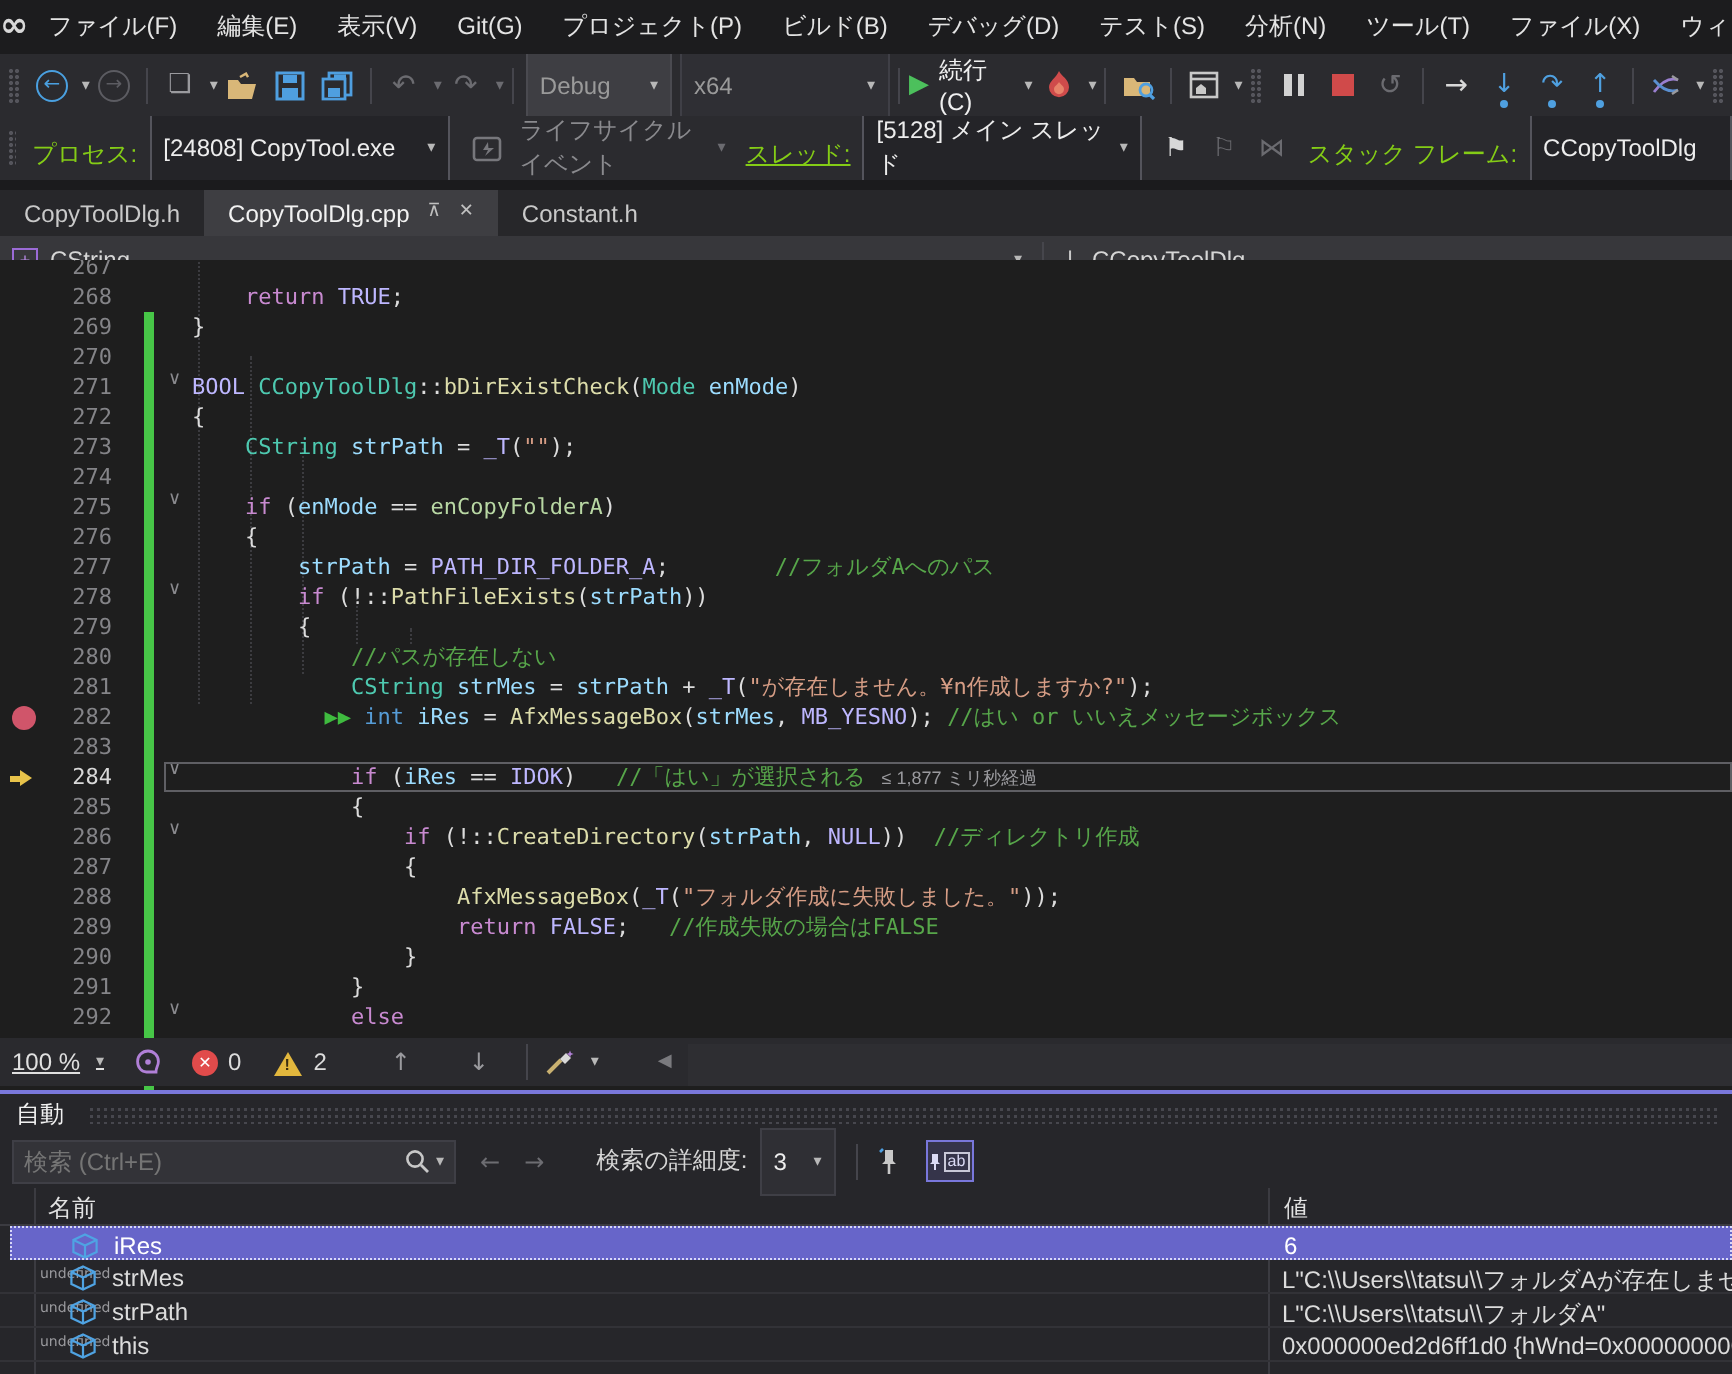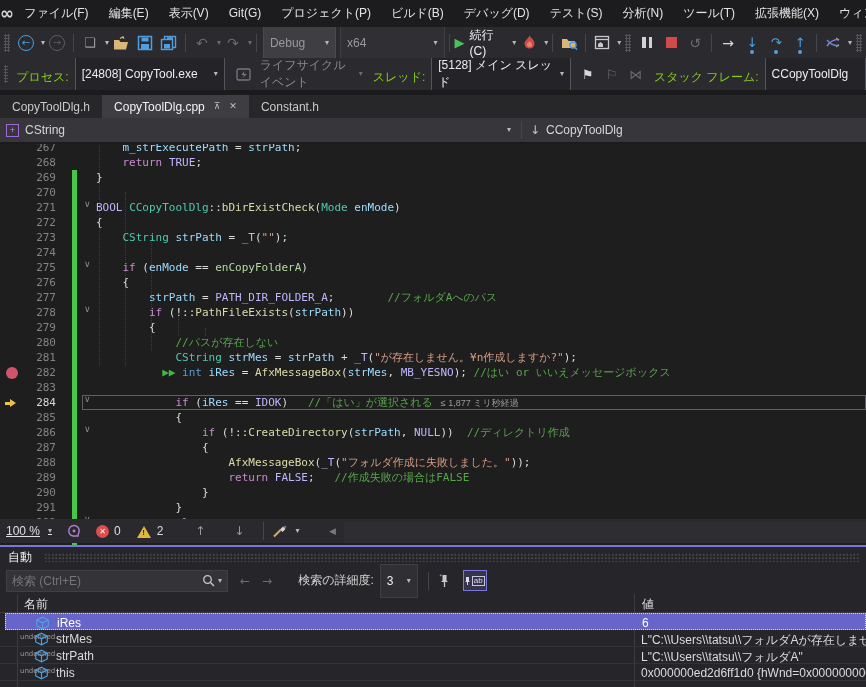--- a/index.html
+++ b/index.html
@@ -62,21 +62,21 @@
   .breadcrumb { position:absolute; left:0; top:118px; width:866px; height:24px;
     background:#37373b; display:flex; align-items:center; color:#d6d6d6; }
   .proj-ic { width:13px; height:13px; border:1px solid #9b6bd6; color:#b88ae6;
     font-size:9px; line-height:11px; text-align:center; margin:0 6px 0 6px; }
   .bc-dd1 { position:absolute; left:504px; }
   .bc-sep { position:absolute; left:521px; top:3px; height:18px; width:1px; background:#46464c; }
   .bc-member-arrow { position:absolute; left:530px; color:#c8c8c8; font-size:12px; }
   .bc-member { position:absolute; left:546px; }
 
   
-  .editor { position:absolute; left:0; top:144px; width:866px; height:466px;
+  .editor { position:absolute; left:0; top:130px; width:866px; height:466px;
     background:#1e1e1e; overflow:hidden;
     font-family:"DejaVu Sans Mono","Liberation Mono",monospace; font-size:11px; }
   .changebar { position:absolute; left:72px; top:26px; bottom:0; width:5px; background:#47c647; }
   .guide { position:absolute; width:0; border-left:1px dotted #3c3c40; }
   .code-row { position:absolute; left:0; width:866px; height:15px; line-height:15px; white-space:pre; }
   .lnum { position:absolute; left:18px; width:38px; text-align:right; color:#848488; }
   .lnum.curn { color:#d8d8d8; }
   .fold { position:absolute; left:84px; width:12px; color:#8a8a8e; font-size:9px; }
   .codetext { position:absolute; left:96px; }
   .curbox { position:absolute; left:82px; right:0; top:0; height:15px;
@@ -152,21 +152,21 @@
         <span class="menu-item">ファイル(F)</span>
         <span class="menu-item">編集(E)</span>
         <span class="menu-item">表示(V)</span>
         <span class="menu-item">Git(G)</span>
         <span class="menu-item">プロジェクト(P)</span>
         <span class="menu-item">ビルド(B)</span>
         <span class="menu-item">デバッグ(D)</span>
         <span class="menu-item">テスト(S)</span>
         <span class="menu-item">分析(N)</span>
         <span class="menu-item">ツール(T)</span>
-        <span class="menu-item">拡張機能(X)</span>
+        <span class="menu-item">ファイル(X)</span>
         <span class="menu-item">ウィンドウ(W)</span>
       </div>
   </div>
 
   <div class="toolbar">
     <span class="grip"></span>
     <span class="tbtn">
         <span class="circ gi">←</span>
       </span>
     <span class="dd gi">▾</span>
@@ -288,21 +288,21 @@
       <span class="dd gi">▾</span>
     </span>
     <span class="tbtn dis" style="margin-left:8px;">
       <svg width="15" height="13">
           <rect x="1" y="1" width="13" height="11" rx="1.5" fill="none" stroke="#77777c" stroke-width="1.3"></rect>
           <path d="M8 3 5.5 7H8l-1.5 3L11 6H8.2z" fill="#77777c"></path>
         </svg>
     </span>
     <span class="muted-t" style="margin-left:4px;">ライフサイクル イベント</span>
     <span class="dd dis gi">▾</span>
-    <span class="label" style="margin-left:10px;">スレッド:</span>
+    <span class="label" style="margin-left:10px;text-decoration:underline;">スレッド:</span>
     <span class="combo" style="width:195px;border-color:#54545c;background:#242428;">
       <span>[5128] メイン スレッド</span>
       <span class="dd gi">▾</span>
     </span>
     <span class="tbtn gi" style="font-size:13px;margin-left:6px;color:#d8d8d8;">⚑</span>
     <span class="tbtn dis gi" style="font-size:13px;">⚐</span>
     <span class="tbtn dis gi" style="font-size:13px;">⋈</span>
     <span class="label" style="margin-left:6px;">スタック フレーム:</span>
     <span class="combo" style="width:140px;border-color:#54545c;background:#242428;overflow:hidden;">
       <span style="white-space:nowrap;">CCopyToolDlg</span>
@@ -337,21 +337,21 @@
   <div class="editor" id="editor">
     <div class="changebar"></div>
     <div id="guides">
         <div class="guide" style="left: 99px; top: -12px; height: 234px;"></div>
         <div class="guide" style="left: 125px; top: 48px; height: 174px;"></div>
         <div class="guide" style="left: 151px; top: 94px; height: 113px;"></div>
         <div class="guide" style="left: 178px; top: 169px; height: 23px;"></div>
         <div class="guide" style="left: 205px; top: 184px; height: 8px;"></div>
       </div>
     <div id="code-rows">
-        <div class="code-row" style="top: -4px;"><span class="gutter"></span><span class="lnum">267</span><span class="fold gi"></span><span class="codetext"><span class="tk-pl">    </span><span class="tk-va">m_strExecutePath</span><span class="tk-pl"> = </span><span class="tk-va">strPath</span><span class="tk-pl">;</span></span></div>
+        <div class="code-row" style="top: -4px;"><span class="gutter"></span><span class="lnum">267</span><span class="fold gi"></span></div>
         <div class="code-row" style="top: 11px;"><span class="gutter"></span><span class="lnum">268</span><span class="fold gi"></span><span class="codetext"><span class="tk-pl">    </span><span class="tk-ct">return</span><span class="tk-pl"> </span><span class="tk-mc">TRUE</span><span class="tk-pl">;</span></span></div>
         <div class="code-row" style="top: 26px;"><span class="gutter"></span><span class="lnum">269</span><span class="fold gi"></span><span class="codetext"><span class="tk-pl">}</span></span></div>
         <div class="code-row" style="top: 41px;"><span class="gutter"></span><span class="lnum">270</span><span class="fold gi"></span><span class="codetext"></span></div>
         <div class="code-row" style="top: 56px;"><span class="gutter"></span><span class="lnum">271</span><span class="fold gi">∨</span><span class="codetext"><span class="tk-mc">BOOL</span><span class="tk-pl"> </span><span class="tk-ty">CCopyToolDlg</span><span class="tk-pl">::</span><span class="tk-fn">bDirExistCheck</span><span class="tk-pl">(</span><span class="tk-ty">Mode</span><span class="tk-pl"> </span><span class="tk-va">enMode</span><span class="tk-pl">)</span></span></div>
         <div class="code-row" style="top: 71px;"><span class="gutter"></span><span class="lnum">272</span><span class="fold gi"></span><span class="codetext"><span class="tk-pl">{</span></span></div>
         <div class="code-row" style="top: 86px;"><span class="gutter"></span><span class="lnum">273</span><span class="fold gi"></span><span class="codetext"><span class="tk-pl">    </span><span class="tk-ty">CString</span><span class="tk-pl"> </span><span class="tk-va">strPath</span><span class="tk-pl"> = </span><span class="tk-mc">_T</span><span class="tk-pl">(</span><span class="tk-st">""</span><span class="tk-pl">);</span></span></div>
         <div class="code-row" style="top: 101px;"><span class="gutter"></span><span class="lnum">274</span><span class="fold gi"></span><span class="codetext"></span></div>
         <div class="code-row" style="top: 116px;"><span class="gutter"></span><span class="lnum">275</span><span class="fold gi">∨</span><span class="codetext"><span class="tk-pl">    </span><span class="tk-ct">if</span><span class="tk-pl"> (</span><span class="tk-va">enMode</span><span class="tk-pl"> == </span><span class="tk-en">enCopyFolderA</span><span class="tk-pl">)</span></span></div>
         <div class="code-row" style="top: 131px;"><span class="gutter"></span><span class="lnum">276</span><span class="fold gi"></span><span class="codetext"><span class="tk-pl">    {</span></span></div>
         <div class="code-row" style="top: 146px;"><span class="gutter"></span><span class="lnum">277</span><span class="fold gi"></span><span class="codetext"><span class="tk-pl">        </span><span class="tk-va">strPath</span><span class="tk-pl"> = </span><span class="tk-mc">PATH_DIR_FOLDER_A</span><span class="tk-pl">;        </span><span class="tk-co">//フォルダAへのパス</span></span></div>

